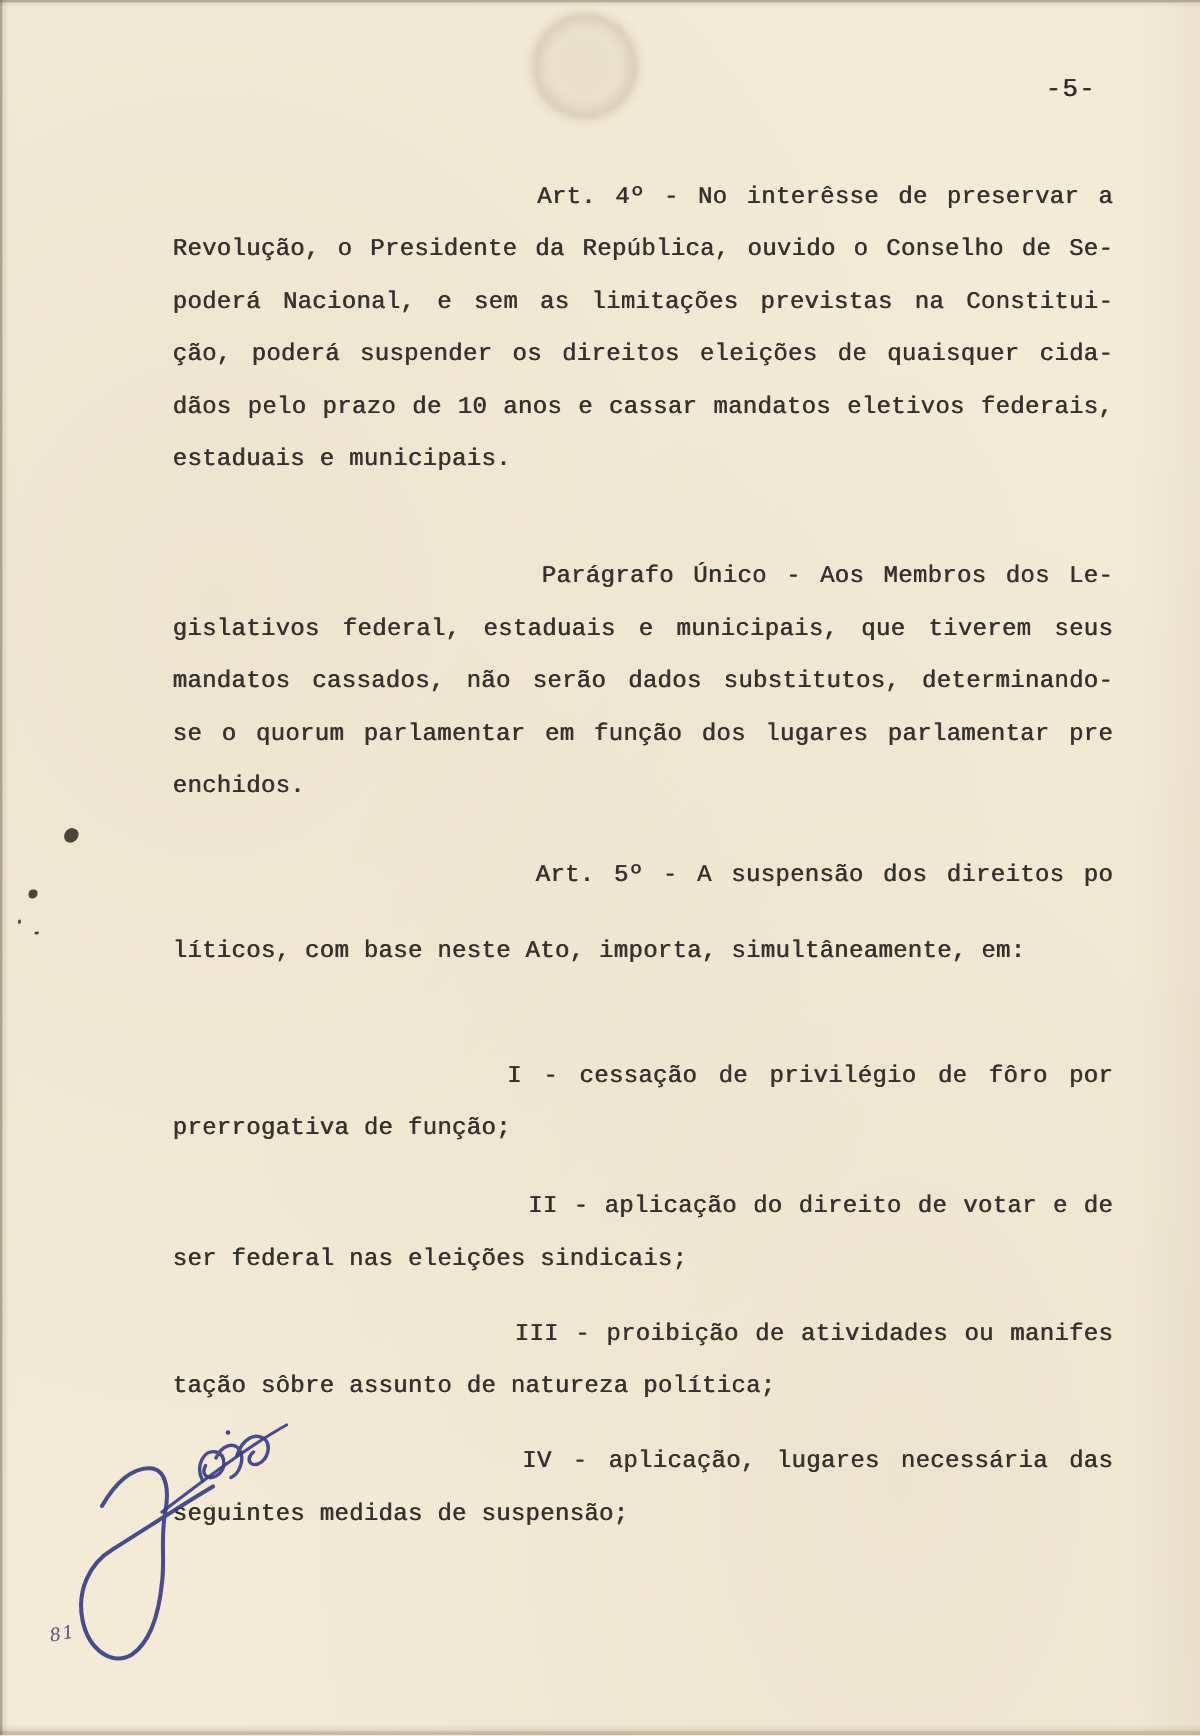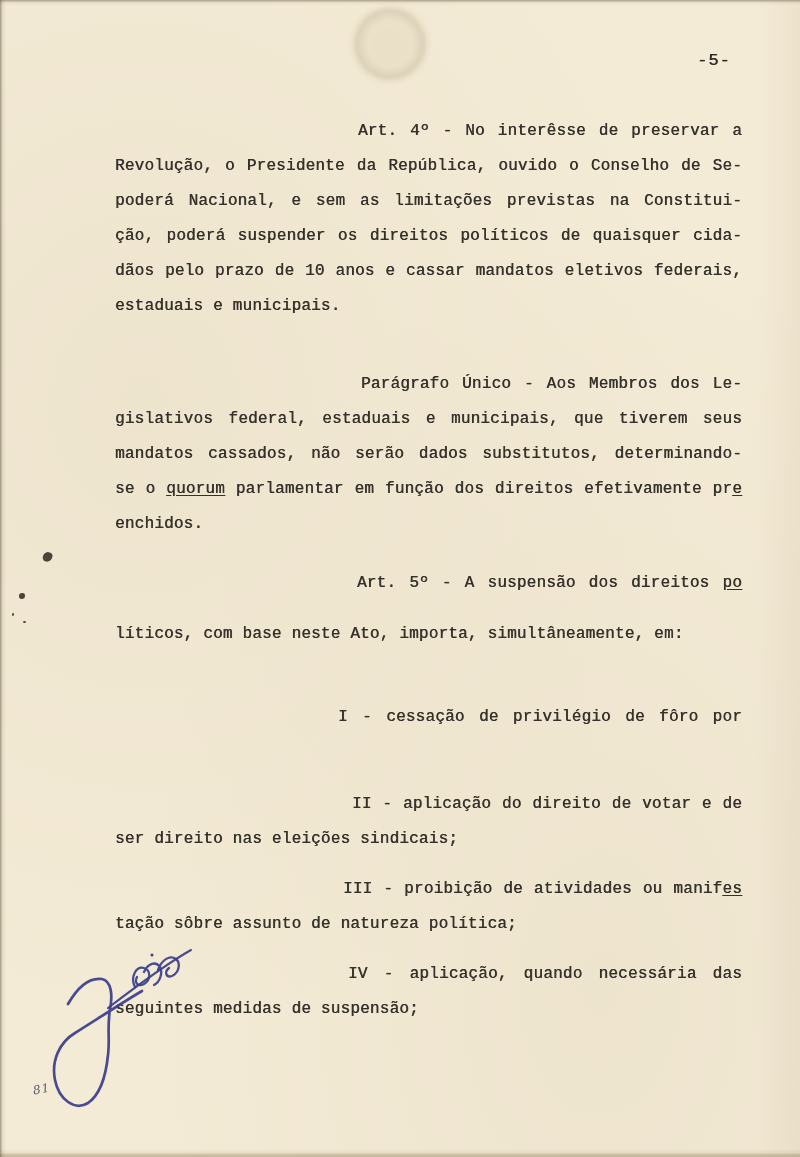--- a/index.html
+++ b/index.html
@@ -20,21 +20,21 @@
   .line{
     position:absolute;
     left:115px;width:627px;height:22px;
     font:16px/22px "Liberation Mono", monospace;
     letter-spacing:0.2px;
     color:#34302a;
     text-shadow:0.45px 0 0 rgba(52,48,42,0.85);
     white-space:normal;
   }
   .just{text-align:justify;text-align-last:justify;}
-  .ul{text-decoration:underline;text-underline-offset:2px;}
+  .ul{text-underline-offset:2px;}
   .pagenum{
     position:absolute;left:697px;top:51px;
     font:17px/20px "Liberation Mono", monospace;
     letter-spacing:1px;color:#2e2b26;
     text-shadow:0.5px 0 0 rgba(46,43,38,0.9);
   }
   .seal{
     position:absolute;left:348px;top:2px;width:84px;height:84px;border-radius:50%;
     background:radial-gradient(circle at 50% 50%,
       rgba(205,190,155,0.20) 0 30%,
@@ -59,42 +59,43 @@
 
 <div class="page">
 
   <div class="seal"></div>
 
   <div class="pagenum">-5-</div>
 
   <div class="line just" style="top:120px;text-indent:243px">Art. 4º -  No interêsse de preservar a</div>
   <div class="line just" style="top:155px">Revolução, o Presidente da República, ouvido o Conselho de Se-</div>
   <div class="line just" style="top:190px">poderá Nacional, e sem as limitações previstas na Constitui-</div>
-  <div class="line just" style="top:225px">ção, poderá suspender os direitos políticos de quaisquer cida-</div>
+  <div class="line just" style="top:225px">ção, poderá suspender os direitos eleições de quaisquer cida-</div>
   <div class="line just" style="top:260px">dãos pelo prazo de 10 anos e cassar mandatos eletivos federais,</div>
   <div class="line" style="top:295px">estaduais e municipais.</div>
 
   <div class="line just" style="top:373px;text-indent:246px">Parágrafo Único -  Aos Membros dos Le-</div>
   <div class="line just" style="top:408px">gislativos federal, estaduais e municipais, que tiverem  seus</div>
   <div class="line just" style="top:443px">mandatos cassados, não serão dados substitutos, determinando-</div>
-  <div class="line just" style="top:478px"><span>se o </span><span class="ul">quorum</span><span> parlamentar em função dos direitos efetivamente pr</span><span class="ul">e</span></div>
+  <div class="line just" style="top:478px"><span>se o </span><span class="ul">quorum</span><span> parlamentar em função dos lugares parlamentar pr</span><span class="ul">e</span></div>
   <div class="line" style="top:513px">enchidos.</div>
 
   <div class="line just" style="top:572px;text-indent:242px"><span>Art. 5º -  A suspensão dos direitos </span><span class="ul">po</span></div>
   <div class="line" style="top:623px">líticos, com base neste Ato, importa, simultâneamente, em:</div>
 
   <div class="line just" style="top:706px;text-indent:223px">I - cessação de privilégio de fôro por</div>
+  <div class="line" style="top:741px">prerrogativa de função;</div>
 
   <div class="line just" style="top:793px;text-indent:237px">II - aplicação do direito de votar e de</div>
-  <div class="line" style="top:828px">ser direito nas eleições sindicais;</div>
+  <div class="line" style="top:828px">ser federal nas eleições sindicais;</div>
 
   <div class="line just" style="top:878px;text-indent:228px"><span>III - proibição de atividades ou manif</span><span class="ul">es</span></div>
   <div class="line" style="top:913px">tação sôbre assunto de natureza política;</div>
 
-  <div class="line just" style="top:963px;text-indent:233px">IV - aplicação, quando necessária  das</div>
+  <div class="line just" style="top:963px;text-indent:233px">IV - aplicação, lugares necessária  das</div>
   <div class="line" style="top:998px">seguintes medidas de suspensão;</div>
 
   <div class="speck" style="left:43px;top:552px;width:9px;height:10px;transform:rotate(25deg)"></div>
   <div class="speck" style="left:19px;top:593px;width:6px;height:6px"></div>
   <div class="speck" style="left:12px;top:613px;width:2px;height:3px"></div>
   <div class="speck" style="left:23px;top:621px;width:3px;height:2px"></div>
 
   <svg class="signature" viewBox="0 0 168 178">
     <path class="sig-stroke" stroke-width="2.7" d="M 30 62
          C 38 48, 50 35, 64 37

